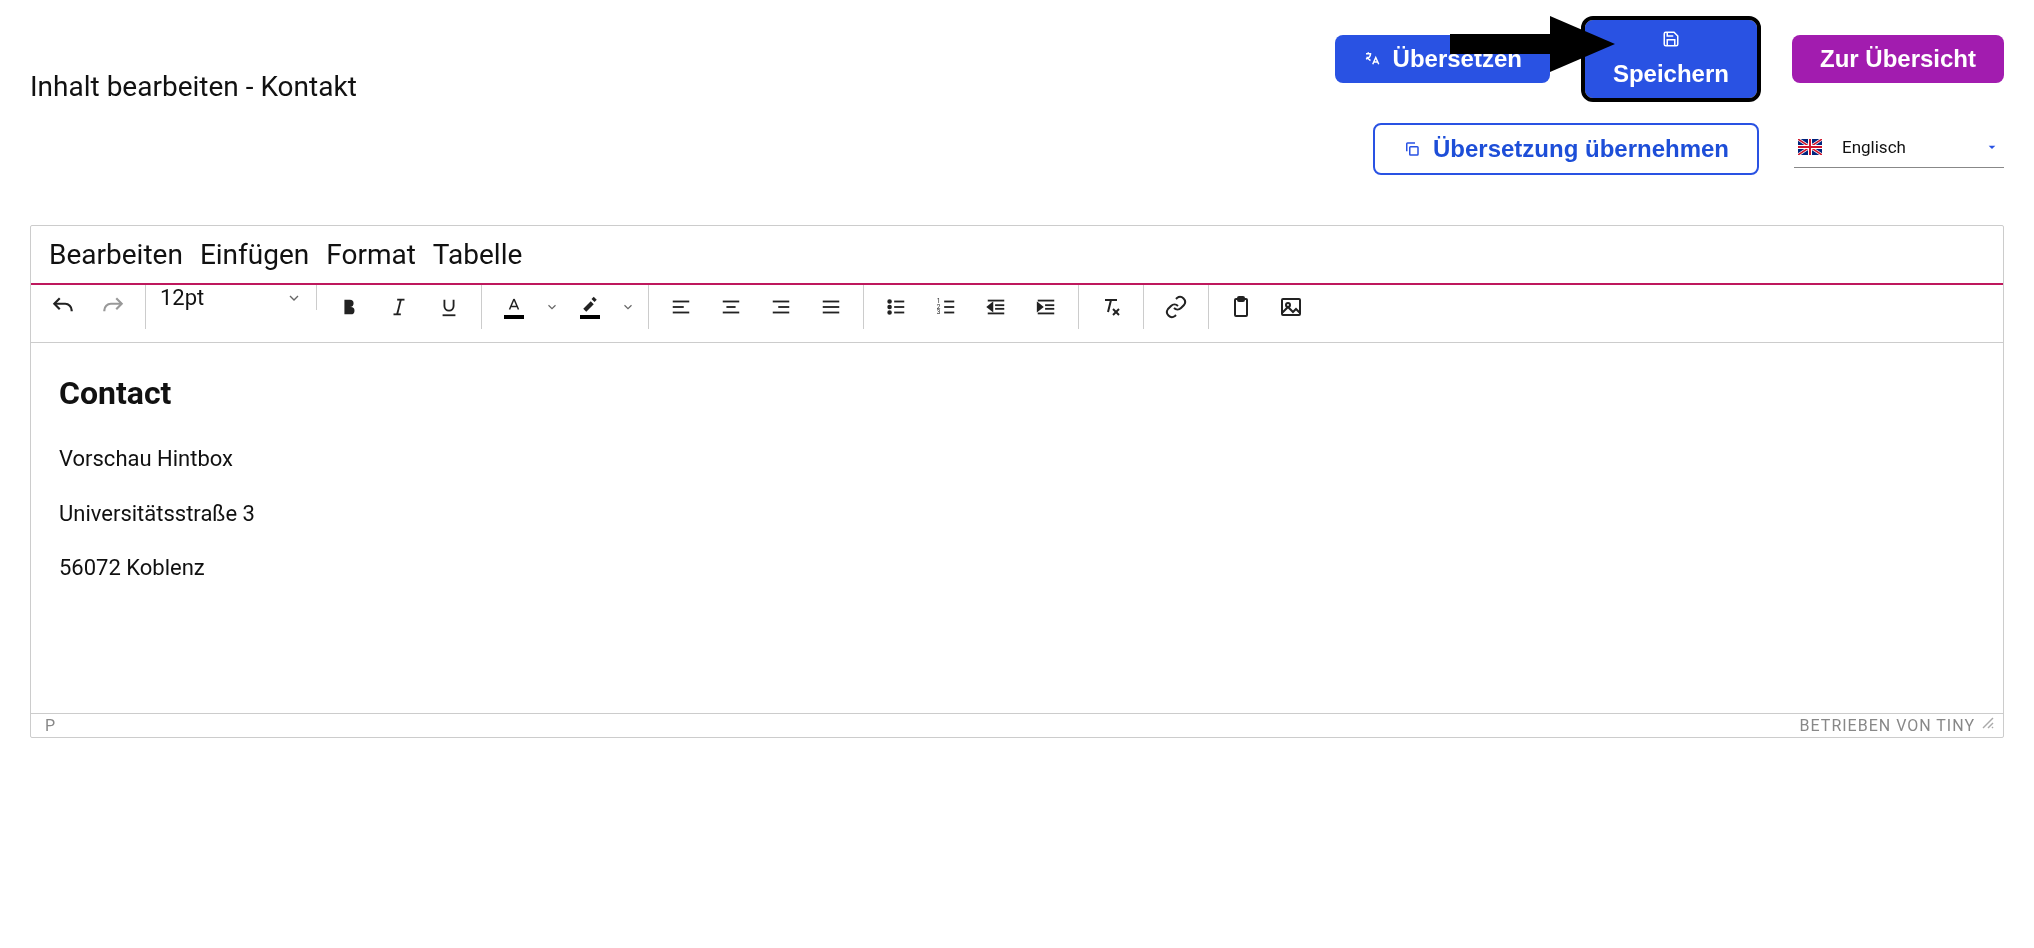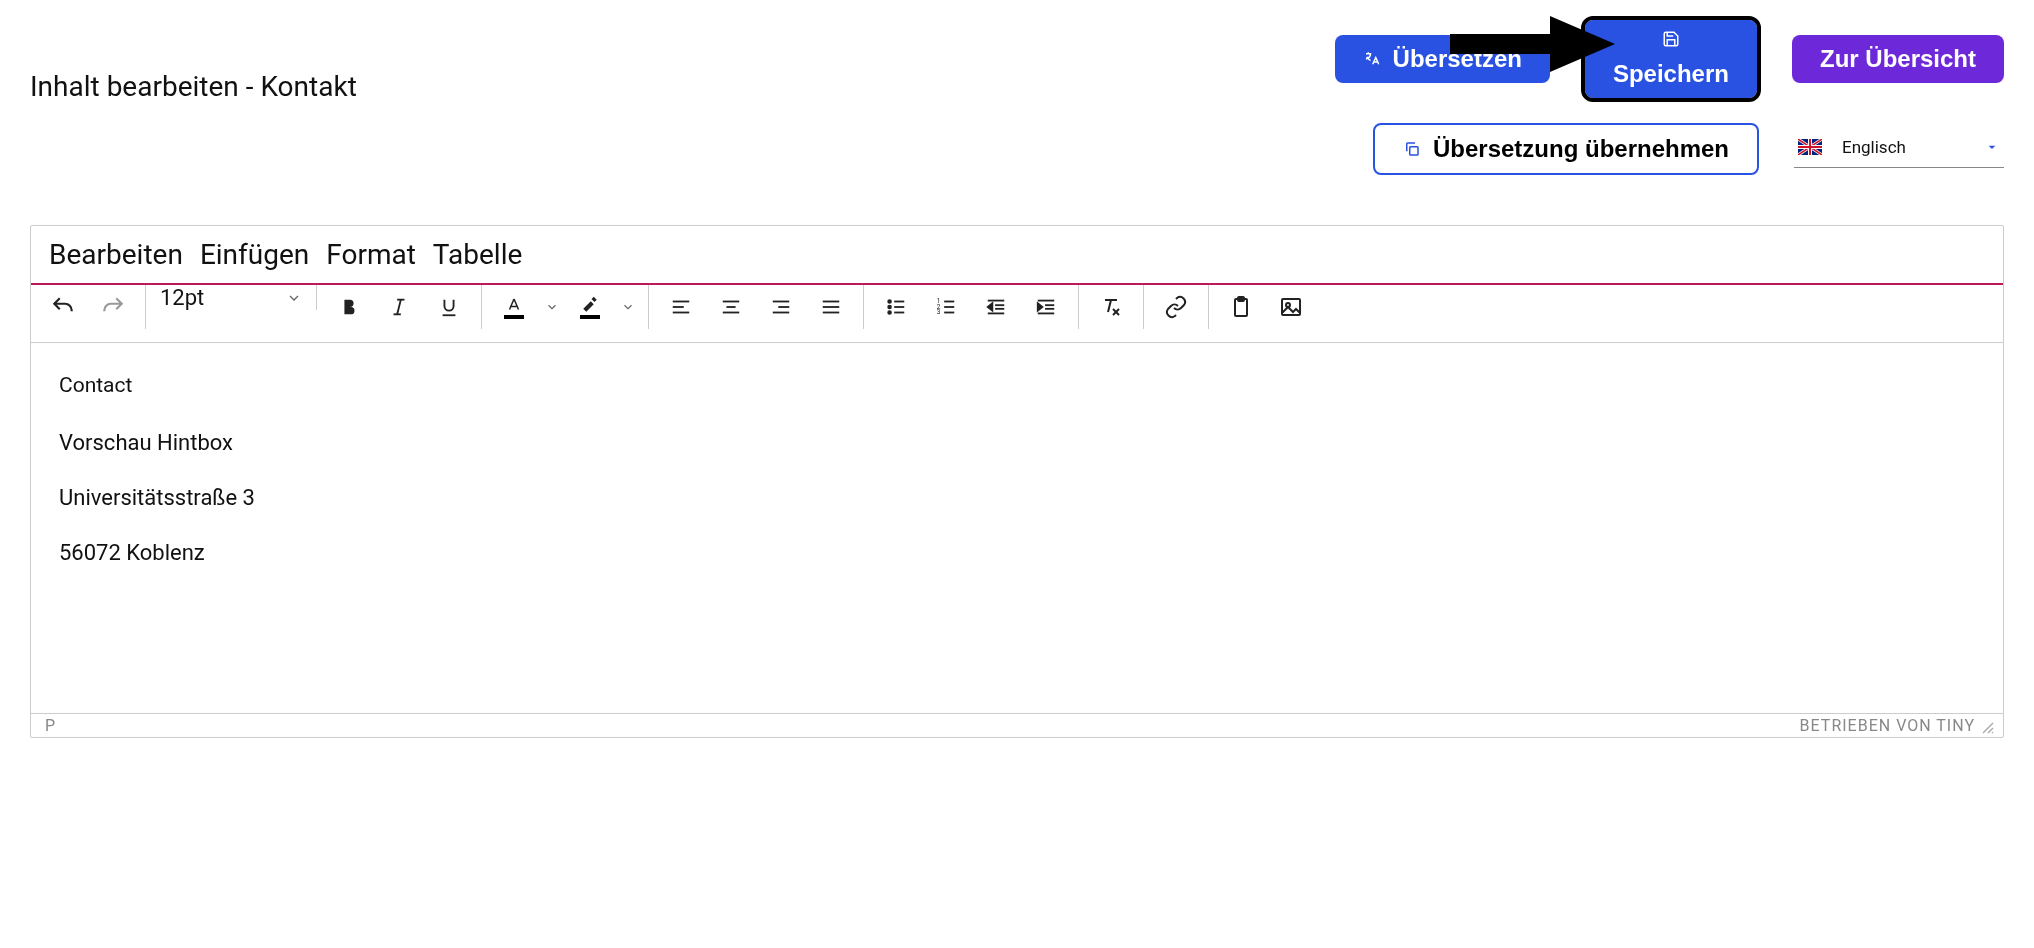--- a/index.html
+++ b/index.html
@@ -46,26 +46,26 @@
     font-weight: 600;
     cursor: pointer;
     border: none;
     white-space: nowrap;
   }
   .btn-blue {
     background: #2952e3;
     color: #fff;
   }
   .btn-green {
-    background: #6d28d9;
+    background: #a21caf;
     color: #fff;
   }
   .btn-outline-blue {
     background: #fff;
-    color: #000000;
+    color: #1d4ed8;
     border: 2px solid #2952e3;
   }
   .btn-framed {
     outline: 4px solid #000;
     outline-offset: 0;
     flex-direction: column;
   }
   .icon-small {
     width: 18px;
     height: 18px;
@@ -174,22 +174,22 @@
     cursor: pointer;
     color: #555;
   }
   .content-area {
     padding: 28px 28px 10px 28px;
     min-height: 370px;
     font-size: 22px;
     line-height: 1.4;
   }
   .content-area h2 {
-    font-size: 21px;
-    font-weight: 400;
+    font-size: 32px;
+    font-weight: 700;
     margin: 0 0 28px 0;
   }
   .content-area p {
     margin: 0 0 24px 0;
   }
   .statusbar {
     display: flex;
     justify-content: space-between;
     align-items: center;
     border-top: 1px solid #ccc;
@@ -472,21 +472,21 @@
 
     <div class="content-area">
       <h2>Contact</h2>
       <p>Vorschau Hintbox</p>
       <p>Universitätsstraße 3</p>
       <p>56072 Koblenz</p>
     </div>
 
     <div class="statusbar">
       <span>P</span>
-      <span style="display:flex;align-items:flex-end;gap:6px;">
+      <span style="display:flex;align-items:flex-start;gap:6px;">
         <span>BETRIEBEN VON TINY</span>
         <span class="resize-handle">
           <svg width="14" height="14" viewBox="0 0 14 14" stroke="#aaa" stroke-width="1.5">
               <line x1="2" y1="12" x2="12" y2="2"></line>
               <line x1="7" y1="12" x2="12" y2="7"></line>
               <line x1="11" y1="12" x2="12" y2="11"></line>
             </svg>
         </span>
       </span>
     </div>

